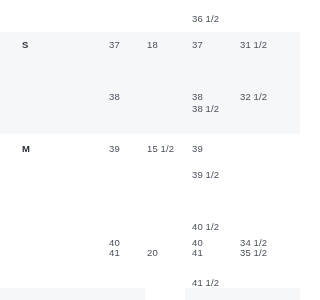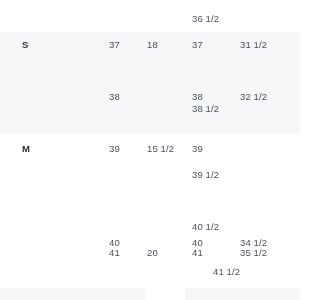--- a/index.html
+++ b/index.html
@@ -153,21 +153,21 @@
   </div>
 
   <div class="row" style="top:240px;">
     <span class="cell size-label"></span>
     <span class="cell c0">41</span>
     <span class="cell c1">20</span>
     <span class="cell c2">41</span>
     <span class="cell c3">35 1/2</span>
   </div>
 
-  <div class="row" style="top:259px;margin-left:21px;">
+  <div class="row" style="top:270px;">
     <span class="cell size-label"></span>
     <span class="cell c0"></span>
     <span class="cell c1"></span>
     <span class="cell c2">41 1/2</span>
     <span class="cell c3"></span>
   </div>
 
 </div>
 
 </body></html>

